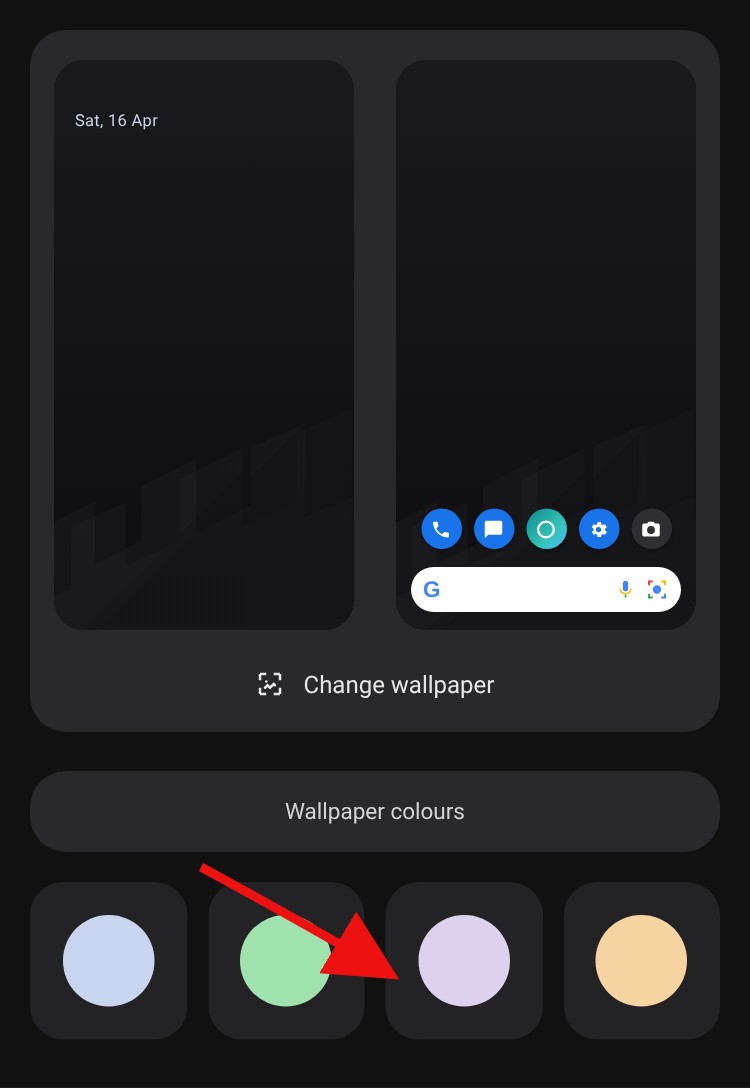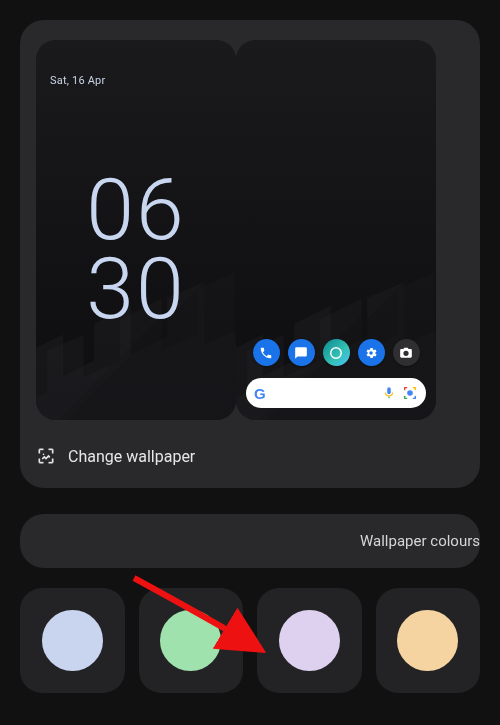--- a/index.html
+++ b/index.html
@@ -15,21 +15,22 @@
 
     .preview-panel {
       background: #29292c;
       border-radius: 24px;
       margin: 20px 20px 0 20px;
       padding: 20px 16px 22px 16px;
     }
 
     .previews-row {
       display: flex;
-      justify-content: flex-start;
+      gap: 14px;
+      justify-content: space-between;
     }
 
     .phone-card {
       width: 200px;
       height: 380px;
       border-radius: 20px;
       background: #161618;
       position: relative;
       overflow: hidden;
     }
@@ -136,38 +137,39 @@
       font-weight: 700;
       font-size: 15px;
       font-family: Arial, sans-serif;
     }
     .g-logo .b { color:#4285F4;}
     .searchbar .spacer { flex: 1; }
 
     .change-wp {
       display: flex;
       align-items: center;
+      justify-content: center;
       gap: 12px;
       margin-top: 26px;
       font-size: 16px;
       color: #e6e6e6;
     }
 
     .tabs {
       display: flex;
       gap: 14px;
       margin: 26px 20px 0 20px;
     }
     .tab {
       flex: 1;
       height: 54px;
       border-radius: 24px;
       display: flex;
       align-items: center;
-      justify-content: flex-end;
+      justify-content: center;
       font-size: 15px;
     }
     .tab.inactive {
       background: #29292c;
       color: #d5d5d5;
     }
     .tab.active {
       background: #cfe0f6;
       color: #1a1c1e;
     }
@@ -202,24 +204,20 @@
   </style>
 </head>
 <body>
 
 <div class="preview-panel">
   <div class="previews-row">
 
     <div class="phone-card lockscreen">
       <div class="city-bg"></div>
       <div class="date">Sat, 16 Apr</div>
-      <div class="clock">
-        <div class="line">06</div>
-        <div class="line">30</div>
-      </div>
     </div>
 
     <div class="phone-card homescreen">
       <div class="city-bg"></div>
 
       <div class="dock">
         <div class="app" style="background:#1a73e8">
           <svg width="14" height="14" viewBox="0 0 24 24" fill="#fff">
               <path d="M6.6 10.8c1.4 2.8 3.8 5.2 6.6 6.6l2.2-2.2c.3-.3.7-.4 1-.3 1.1.4 2.3.6 3.6.6.6 0 1 .4 1 1V20c0 .6-.4 1-1 1C10.6 21 3 13.4 3 4c0-.6.4-1 1-1h3.5c.6 0 1 .4 1 1 0 1.3.2 2.5.6 3.6.1.4 0 .8-.3 1L6.6 10.8z"></path>
             </svg>

